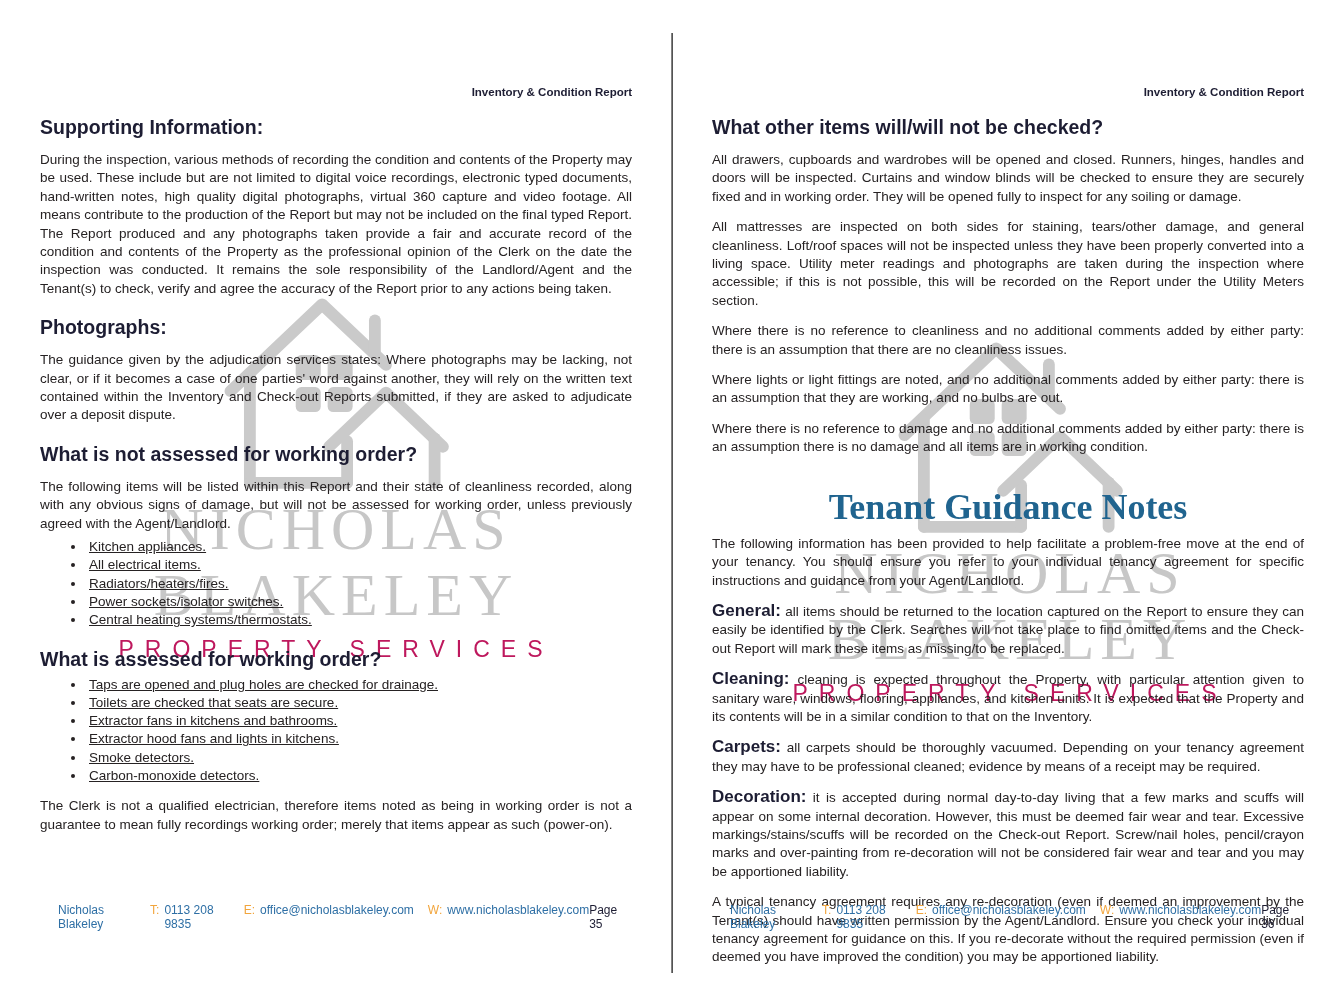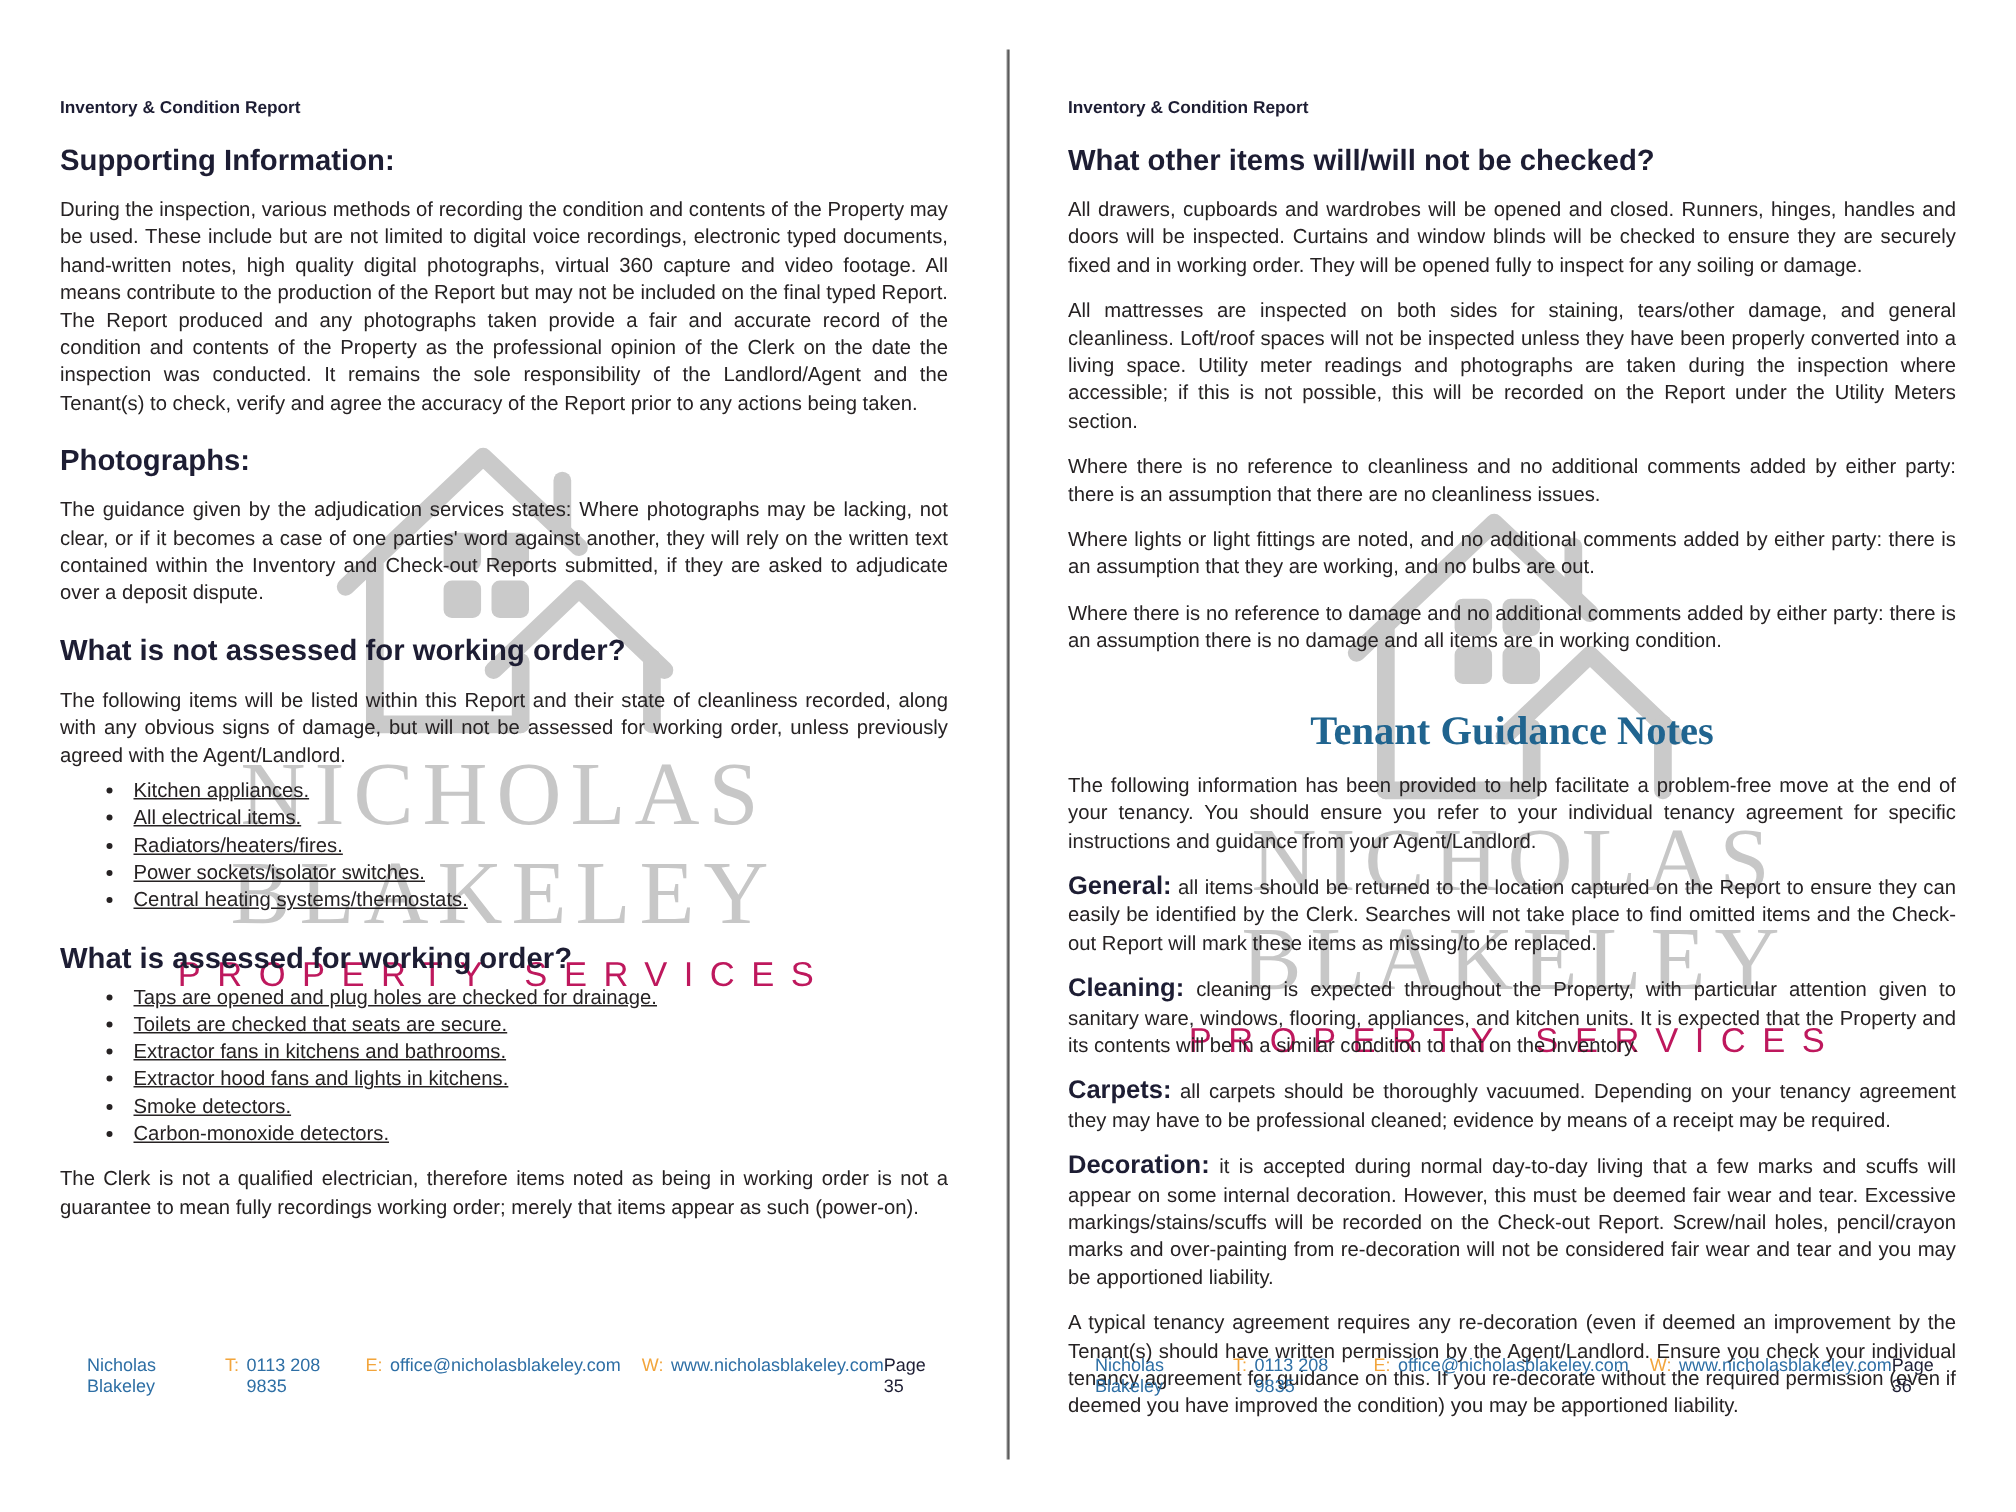--- a/index.html
+++ b/index.html
@@ -14,26 +14,26 @@
   .wm-house{display:block;margin:0 auto 4px auto;}
   .wm-name{font-family:"Liberation Serif", serif;font-size:60px;line-height:66px;
     letter-spacing:6px;color:#c7c7c7;white-space:nowrap;}
   .wm-sub{font-size:23px;letter-spacing:11px;color:#be185d;margin-top:8px;white-space:nowrap;}
   
   .page{position:absolute;top:0;width:592px;height:1008px;z-index:2;}
   .page-left{left:40px;}
   .page-right{left:712px;}
   .divider{position:absolute;left:671px;top:33px;width:2px;height:940px;
     background:linear-gradient(to right,#9a9a9a,#3c3c3c);z-index:3;}
-  .page-header{margin-top:66px;text-align:left;font-size:11.5px;font-weight:700;color:#1d1d33;}
+  .page-header{margin-top:86px;text-align:right;font-size:11.5px;font-weight:700;color:#1d1d33;}
   h1,h2{font-size:19.5px;font-weight:700;color:#1d1d33;margin:17px 0 0 0;line-height:24px;}
   .page p{font-size:13.5px;line-height:18.4px;text-align:justify;margin:12px 0 0 0;color:#262223;}
   .page ul{margin:5px 0 0 0;padding:0 0 0 46px;text-decoration:underline;}
   .page li{font-size:13.5px;line-height:18.3px;color:#262223;padding-left:3px;}
-  .tenant-title{font-family:"Liberation Serif", serif;font-size:27px;font-weight:700;
+  .tenant-title{font-family:"Liberation Serif", serif;font-size:36px;font-weight:700;
     color:#20648f;text-align:center;margin:34px 0 0 0;line-height:32px;}
   .lead{font-size:17px;font-weight:700;color:#1d1d33;}
   
   .footer{position:absolute;top:903px;left:0;width:592px;display:flex;align-items:baseline;
     font-size:12px;font-weight:400;color:#2e6fa5;padding:0 6px 0 18px;box-sizing:border-box;}
   .f-label{color:#f2a53c;margin:0 5px 0 14px;}
   .f-page{margin-left:auto;color:#1d1d33;}
 </style>
 </head>
 <body>

